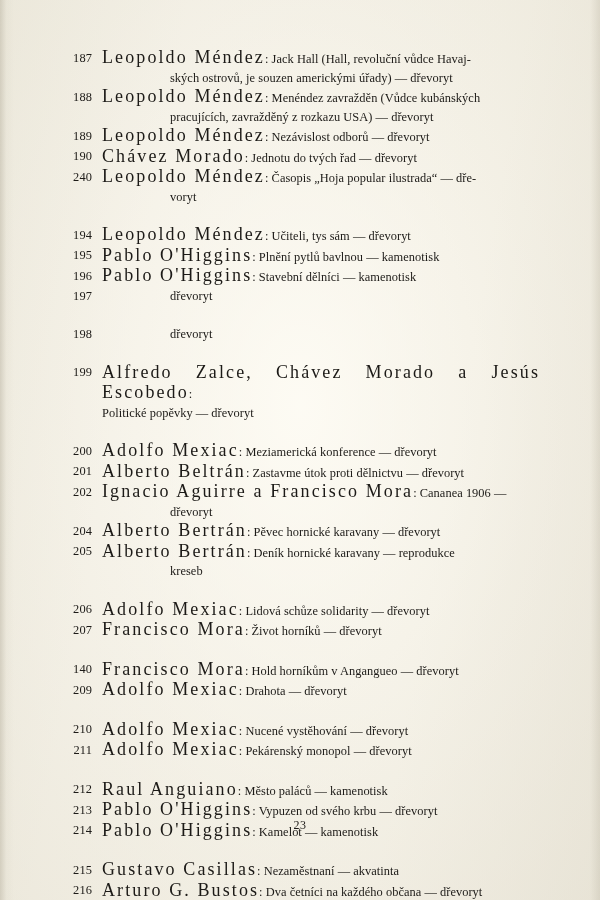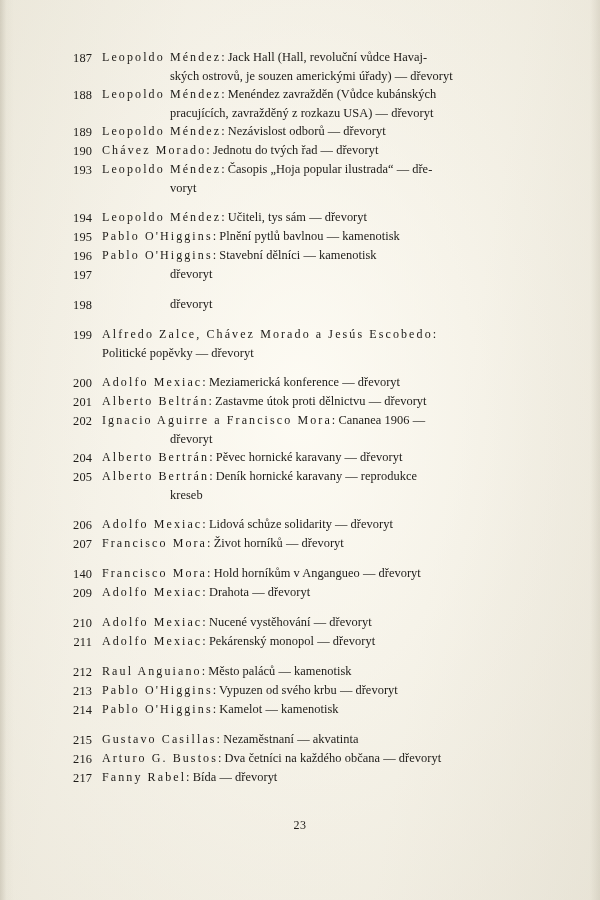--- a/index.html
+++ b/index.html
@@ -50,21 +50,21 @@
     width: 478px;
   }
 
   .entry {
     display: flex;
     align-items: flex-start;
     font-size: 12.4px;
     line-height: 18.5px;
     margin-bottom: 0px;
   }
-  .entry.gap-before { margin-top: 11px; }
+  .entry.gap-before { margin-top: 19px; }
 
   .num {
     width: 30px;
     min-width: 30px;
     text-align: right;
     font-size: 12.4px;
     letter-spacing: 0.1px;
     padding-top: 0.5px;
   }
 
@@ -81,21 +81,21 @@
     display: block;
     padding-left: 68px;
     text-align: left;
   }
   .body .cont.flush {
     padding-left: 0px;
   }
 
   .author {
     letter-spacing: 2.1px;
-    font-size: 12px;
+    font-size: 18px;
   }
   .colon { letter-spacing: 0px; }
   .title { letter-spacing: 0.05px; }
   .tech {
     letter-spacing: 0.05px;
   }
   .dash { letter-spacing: 0px; }
 
   #page-number {
     position: absolute;
@@ -126,21 +126,21 @@
       </div>
       <div class="entry">
         <div class="num">189</div>
         <div class="body"><span><span class="author">Leopoldo Méndez</span><span class="colon">:</span><span class="title"> Nezávislost odborů </span><span class="dash">—</span><span class="tech"> dřevoryt</span></span></div>
       </div>
       <div class="entry">
         <div class="num">190</div>
         <div class="body"><span><span class="author">Chávez Morado</span><span class="colon">:</span><span class="title"> Jednotu do tvých řad </span><span class="dash">—</span><span class="tech"> dřevoryt</span></span></div>
       </div>
       <div class="entry">
-        <div class="num">193</div>
+        <div class="num">240</div>
         <div class="body"><span><span class="author">Leopoldo Méndez</span><span class="colon">:</span><span class="title"> Časopis „Hoja popular ilustrada“ </span><span class="dash">—</span><span class="tech"> dře-</span></span><span class="cont"><span class="tech">voryt</span></span></div>
       </div>
       <div class="entry gap-before">
         <div class="num">194</div>
         <div class="body"><span><span class="author">Leopoldo Méndez</span><span class="colon">:</span><span class="title"> Učiteli, tys sám </span><span class="dash">—</span><span class="tech"> dřevoryt</span></span></div>
       </div>
       <div class="entry">
         <div class="num">195</div>
         <div class="body"><span><span class="author">Pablo O'Higgins</span><span class="colon">:</span><span class="title"> Plnění pytlů bavlnou </span><span class="dash">—</span><span class="tech"> kamenotisk</span></span></div>
       </div>

